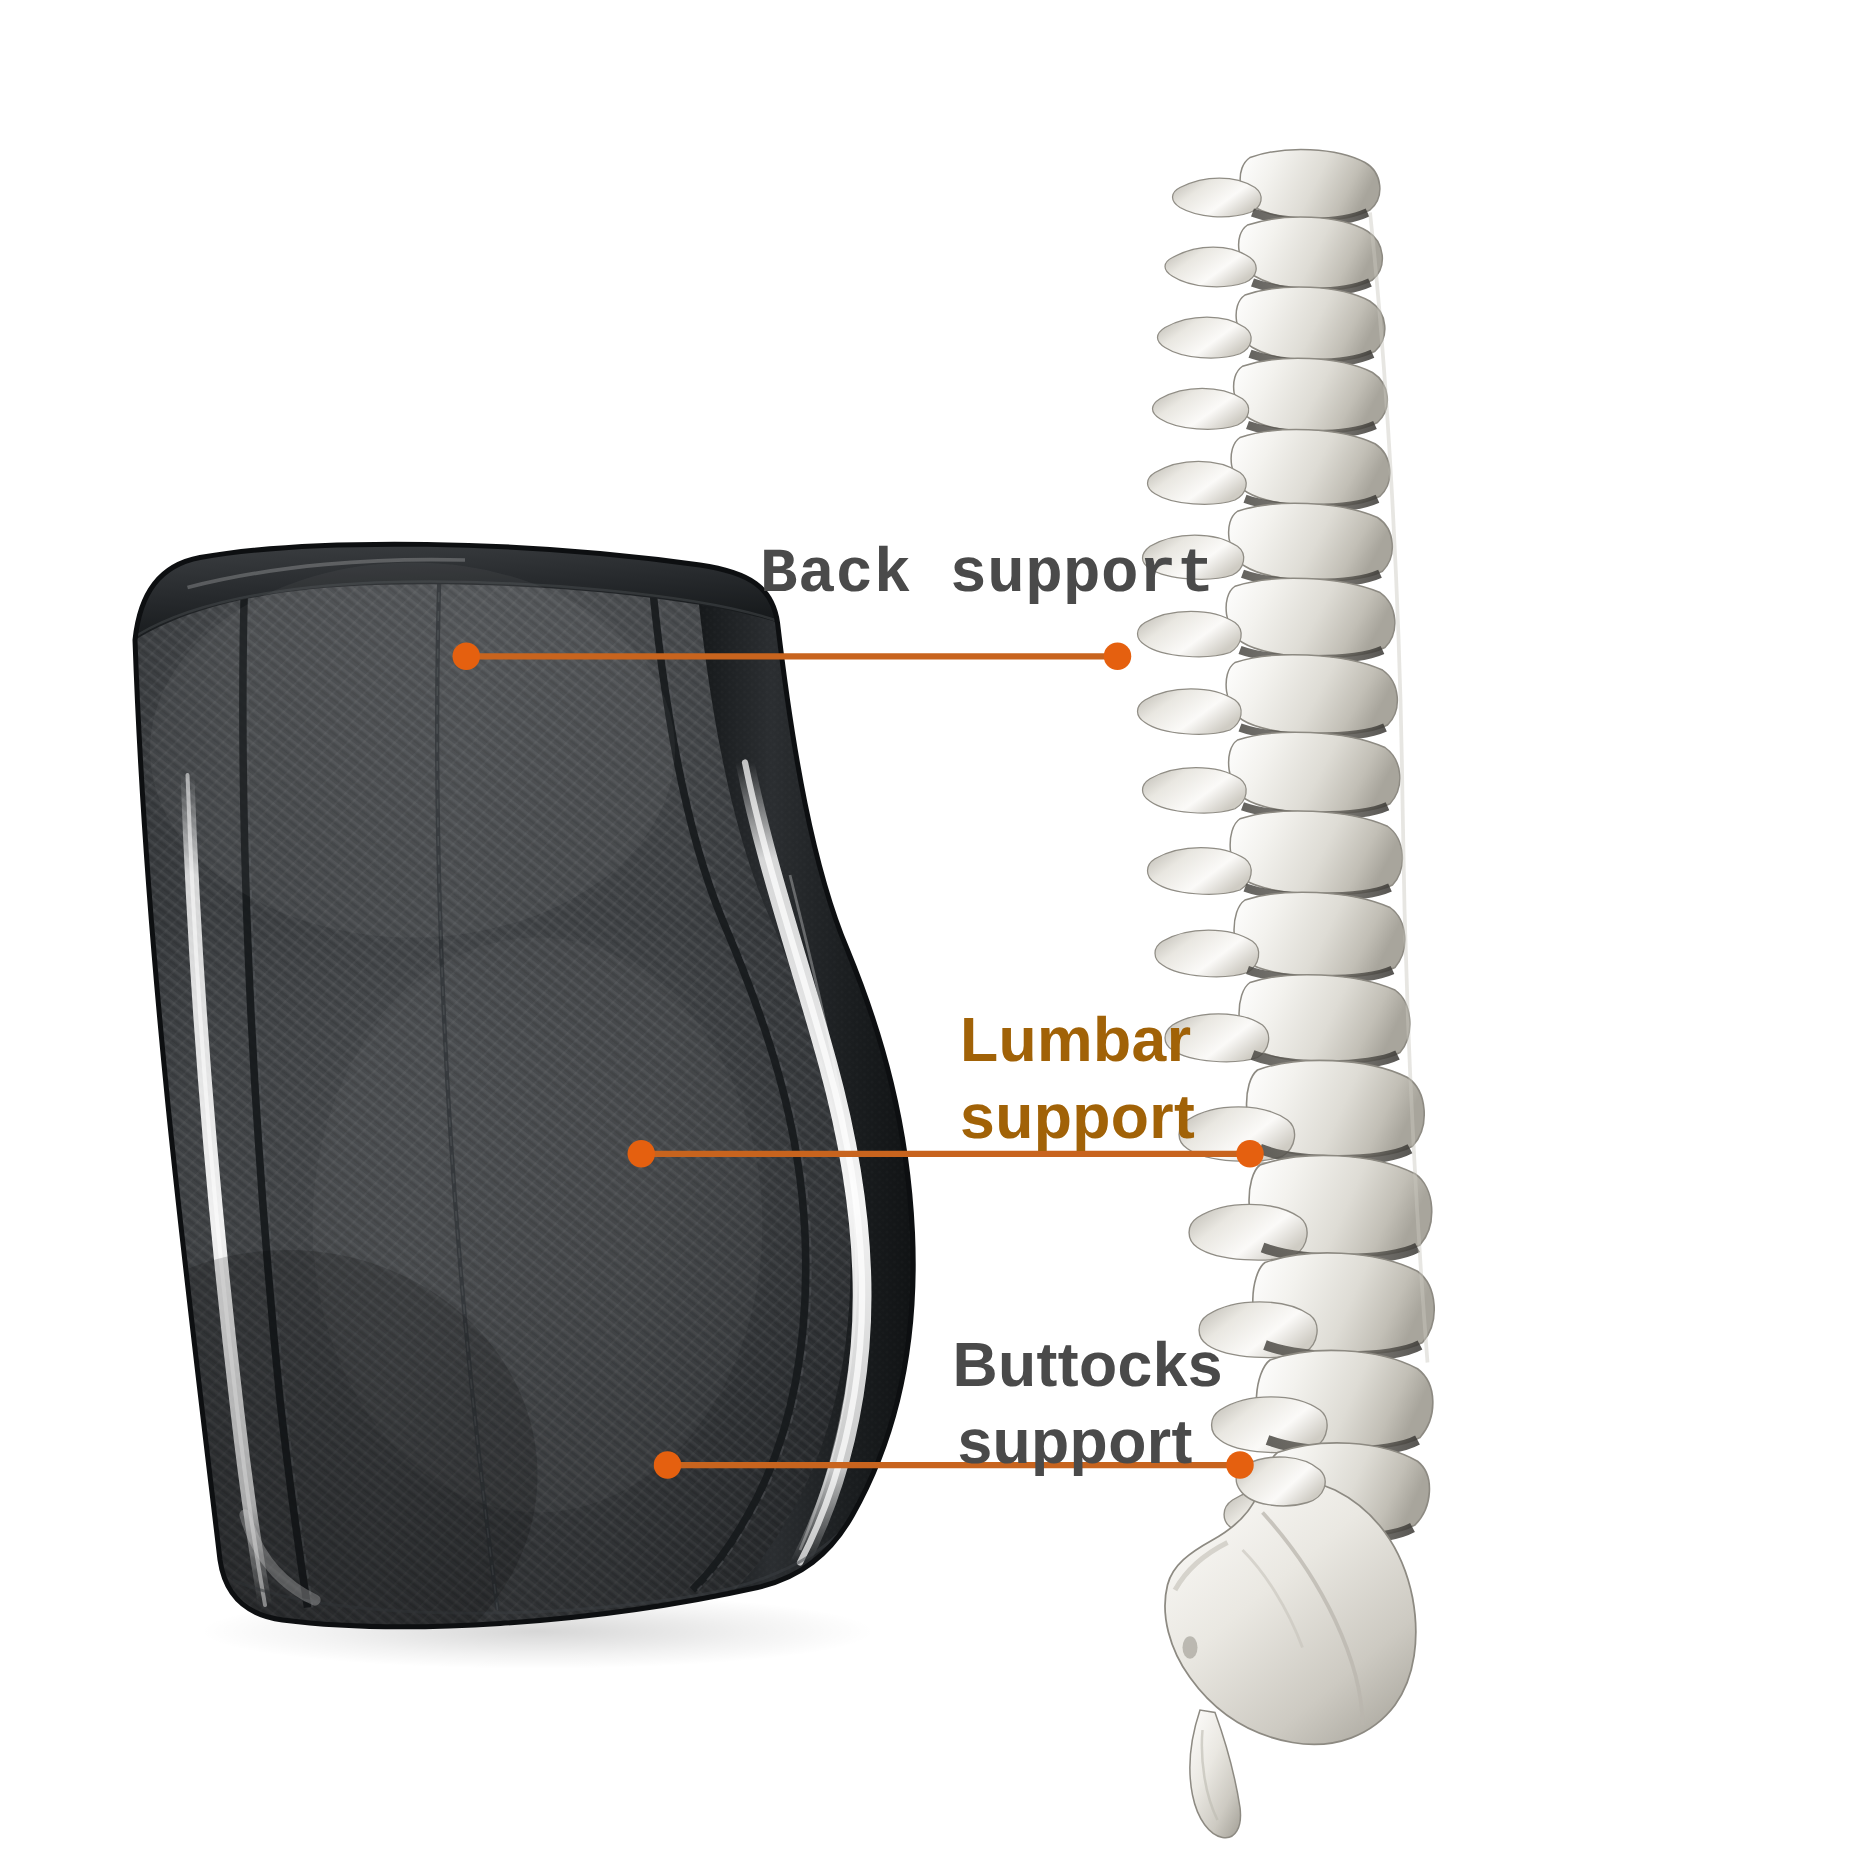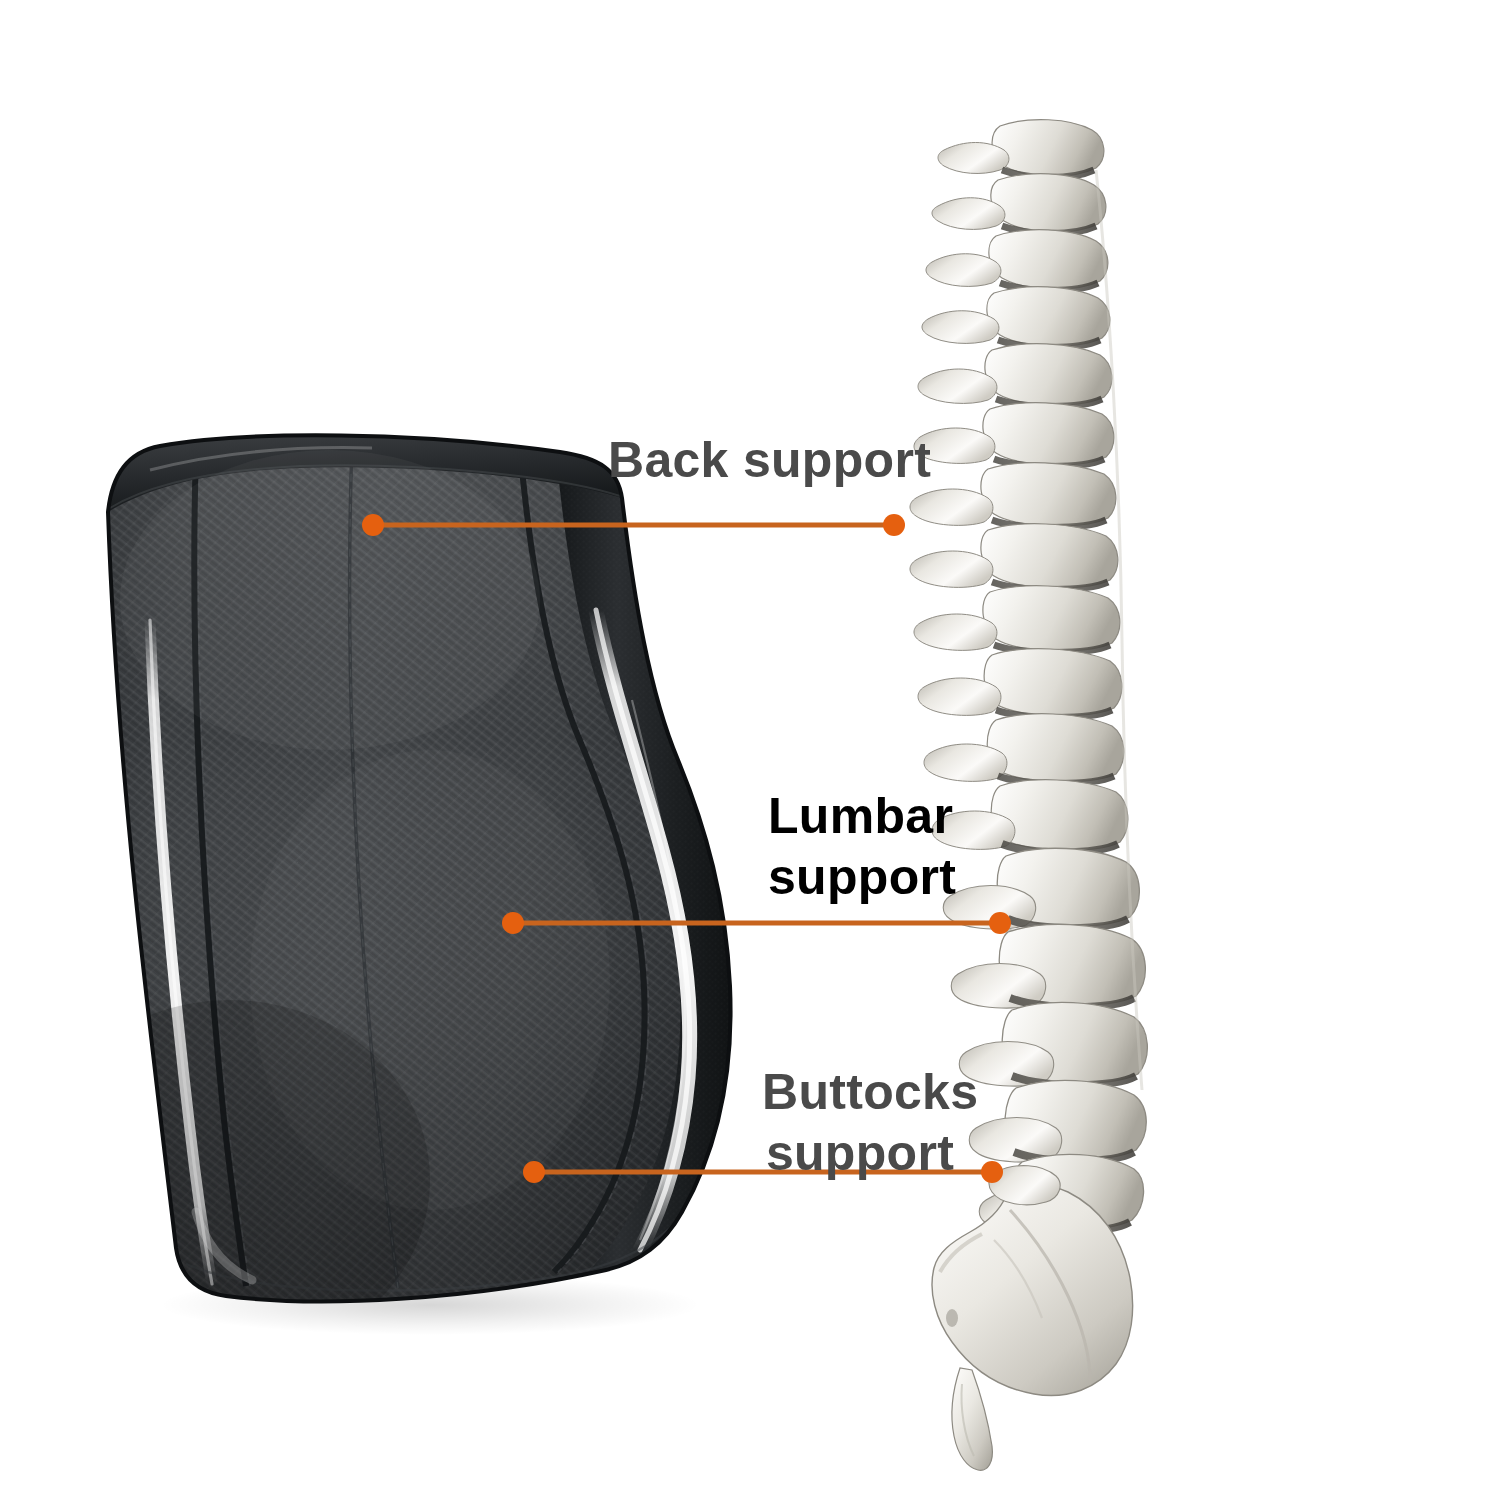--- a/index.html
+++ b/index.html
@@ -34,21 +34,21 @@
     font-size: 50px;
     font-weight: 600;
     letter-spacing: 0.3px;
     line-height: 1.22;
     white-space: nowrap;
     text-align: center;
     user-select: none;
   }
   .callout-label .ln { display: block; }
 
-  #label-back    { left: 608px; top: 430px; text-align: left; }
+  #label-back    { left: 608px; top: 430px; text-align: left; font-family: Liberation Mono, monospace; }
   #label-lumbar  { left: 768px; top: 786px; width: 176px; }
   #label-buttocks{ left: 762px; top: 1046px; width: 196px; margin-top: 16px; }
 </style>
 </head>
 <body>
 
 <div id="stage" style="background: rgb(255, 255, 255);">
 
   <svg class="layer" viewBox="0 0 1500 1500" preserveAspectRatio="none">
     <defs>
@@ -456,21 +456,21 @@
       <line x1="534" y1="1172" x2="992" y2="1172" stroke="#c8641e" stroke-width="5"></line>
       <circle cx="534" cy="1172" r="11" fill="#e5600f"></circle>
       <circle cx="992" cy="1172" r="11" fill="#e5600f"></circle>
     </g>
   </svg>
 
   <div class="callout-label" id="label-back" style="color: rgb(74, 74, 74);">
     <span class="ln">Back support</span>
   </div>
 
-  <div class="callout-label" id="label-lumbar" style="color: #000000;">
+  <div class="callout-label" id="label-lumbar" style="color: #a16207; margin-top: 16px;">
     <span class="ln">Lumbar</span>
     <span class="ln">support</span>
   </div>
 
   <div class="callout-label" id="label-buttocks" style="color: rgb(74, 74, 74);">
     <span class="ln">Buttocks</span>
     <span class="ln">support</span>
   </div>
 
 </div>

